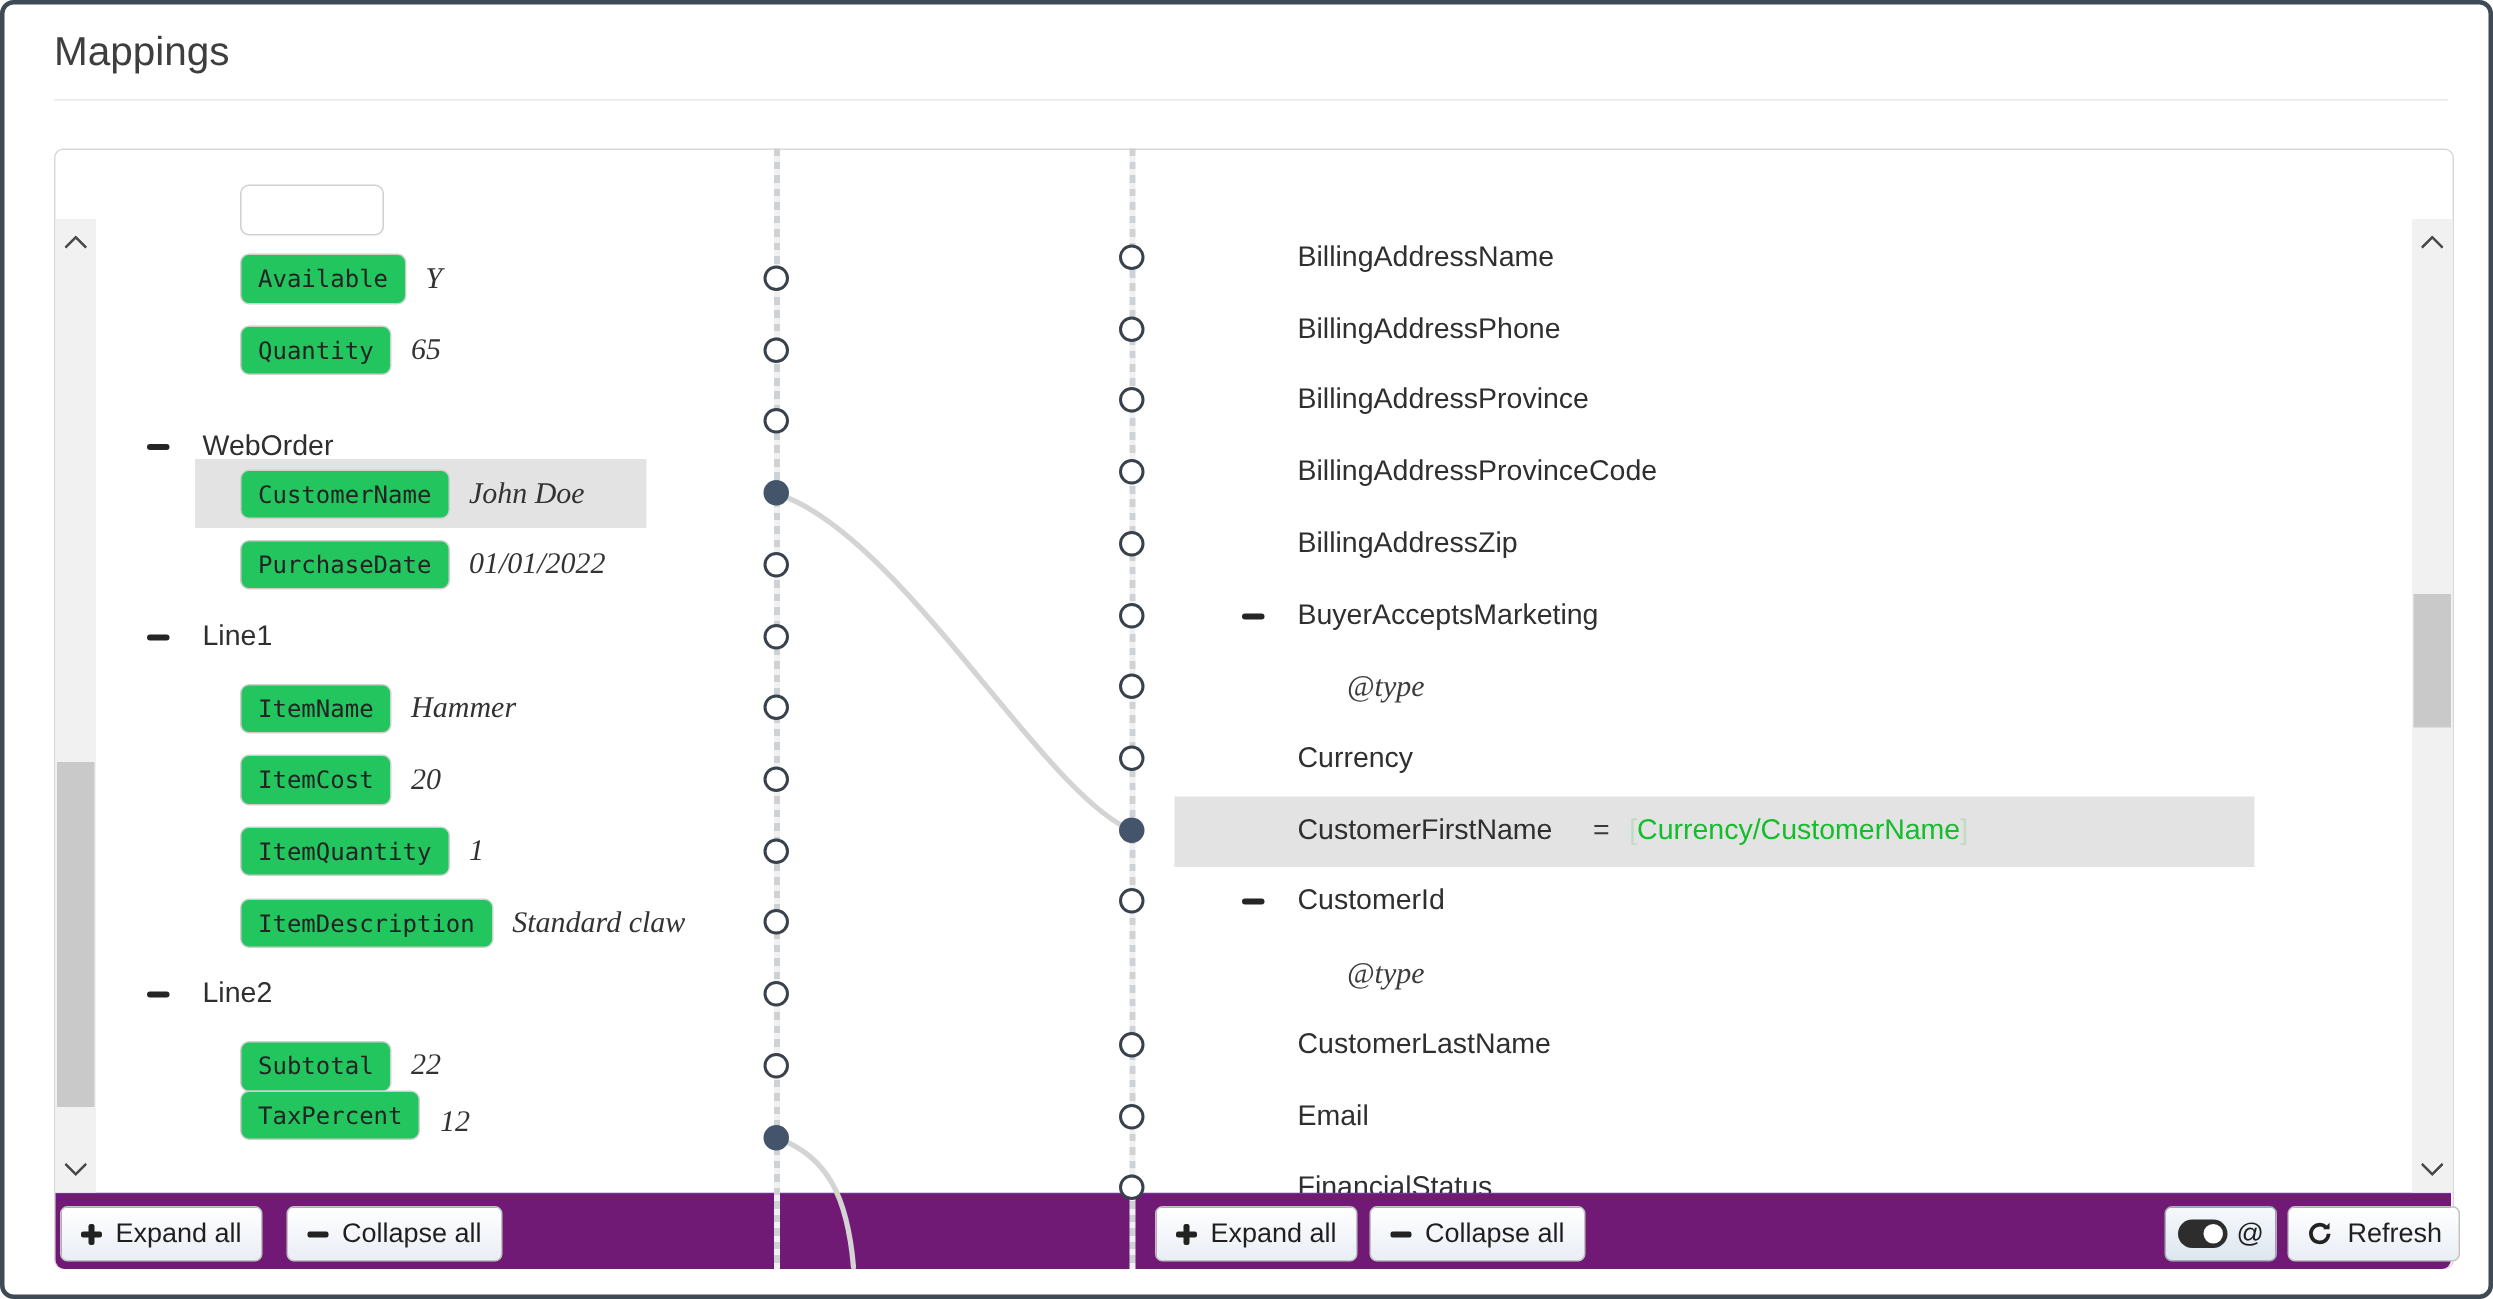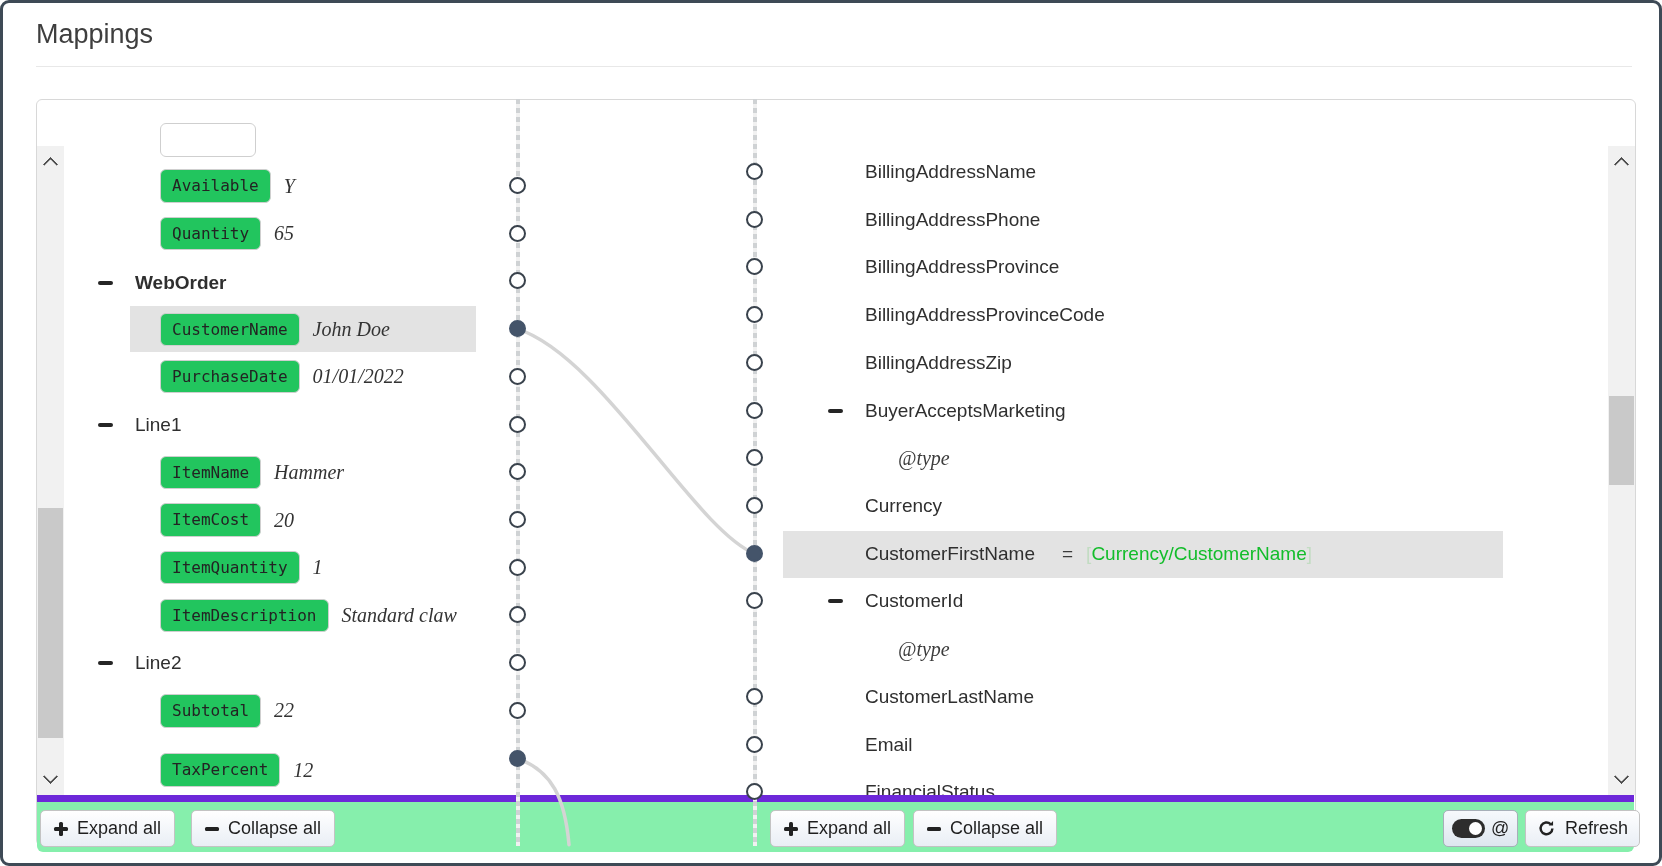--- a/index.html
+++ b/index.html
@@ -41,22 +41,22 @@
   .expr{font-size:19px;color:var(--mapped_expression,#13bd2b);}
 
   .sb{position:absolute;top:143px;width:27px;height:649px;background:#f1f1f1;z-index:22;}
   #sb-left{left:34px;} #sb-right{left:1605px;}
   .thumb{position:absolute;left:1px;width:25px;background:#c9c9c9;}
   #sb-left .thumb{top:362px;height:230px;} #sb-right .thumb{top:250px;height:89px;}
   .chev{position:absolute;left:8px;width:9px;height:9px;border:solid #4a4a4a;
     border-width:0 2.5px 2.5px 0;border-radius:1px;}
   .chev.up{top:13px;transform:rotate(-135deg);} .chev.down{bottom:13px;transform:rotate(45deg);}
 
-  .footer{position:absolute;left:34px;top:792px;width:1597px;height:50px;background:#86efac;
-    border-top:7px solid #6d28d9;border-radius:0 0 6px 6px;z-index:20;}
+  .footer{position:absolute;left:34px;top:792px;width:1597px;height:50px;background:#701a75;
+    border-top:1px solid #6d28d9;border-radius:0 0 6px 6px;z-index:20;}
   .btn{position:absolute;top:8px;height:37px;display:flex;align-items:center;gap:9px;
     padding:0 13px;font-size:18px;color:#1f1f1f;font-family:inherit;cursor:pointer;
     background:linear-gradient(#ffffff,#e9eef5);border:1px solid #c3c3c3;border-radius:5px;
     box-sizing:border-box;}
   #btn-src-expand{left:3px;} #btn-src-collapse{left:154px;}
   #btn-dst-expand{left:733px;} #btn-dst-collapse{left:876px;}
   #btn-toggle{left:1406px;padding:0 8px;gap:6px;background:linear-gradient(#f6f9fc,#dde6ef);border-color:#a6afb8;}
   #btn-refresh{left:1488px;padding:0 11px;}
   .plus{position:relative;width:14px;height:14px;flex:none;}
   .plus::before{content:"";position:absolute;left:5px;top:0;width:4px;height:14px;background:#222;border-radius:1.5px;}
@@ -77,25 +77,25 @@
   <div id="src-rows">
       <div class="badge partial" style="left: 157px; top: 120px; width: 96px; height: 34px; z-index: 10; box-sizing: border-box;"></div>
       <div class="row" style="top: 160px; left: 157px;">
         <span class="badge">Available</span>
         <span class="val">Y</span>
       </div>
       <div class="row" style="top: 207.72px; left: 157px;">
         <span class="badge">Quantity</span>
         <span class="val">65</span>
       </div>
-      <div class="row" style="top: 257px; left: 95px; font-weight: bold;">
+      <div class="row" style="top: 272px; left: 95px;">
         <span class="minus"></span>
         <span class="lbl">WebOrder</span>
       </div>
-      <div class="row hl" style="top: 303.16px; left: 127px; width: 346px; padding-left: 30px;">
+      <div class="row hl" style="top: 303.16px; left: 127px; width: 301px; padding-left: 30px;">
         <span class="badge">CustomerName</span>
         <span class="val">John Doe</span>
       </div>
       <div class="row" style="top: 350.88px; left: 157px;">
         <span class="badge">PurchaseDate</span>
         <span class="val">01/01/2022</span>
       </div>
       <div class="row" style="top: 398.6px; left: 95px;">
         <span class="minus"></span>
         <span class="lbl">Line1</span>
@@ -117,21 +117,21 @@
         <span class="val">Standard claw</span>
       </div>
       <div class="row" style="top: 637.2px; left: 95px;">
         <span class="minus"></span>
         <span class="lbl">Line2</span>
       </div>
       <div class="row" style="top: 684.92px; left: 157px;">
         <span class="badge">Subtotal</span>
         <span class="val">22</span>
       </div>
-      <div class="row" style="top: 744px; left: 157px;">
+      <div class="row" style="top: 711px; left: 157px; align-items: flex-end;">
         <span class="badge">TaxPercent</span>
         <span class="val">12</span>
       </div>
     </div>
   <div id="dst-rows">
       <div class="row" style="top: 146px; left: 862px;">
         <span class="lbl">BillingAddressName</span>
       </div>
       <div class="row" style="top: 193.72px; left: 862px;">
         <span class="lbl">BillingAddressPhone</span>

